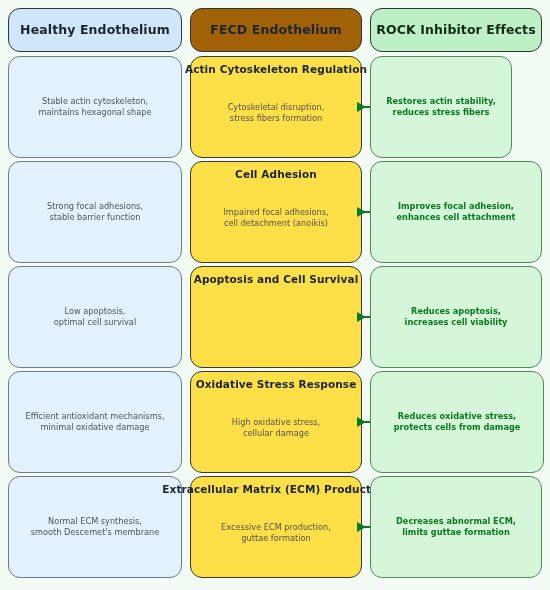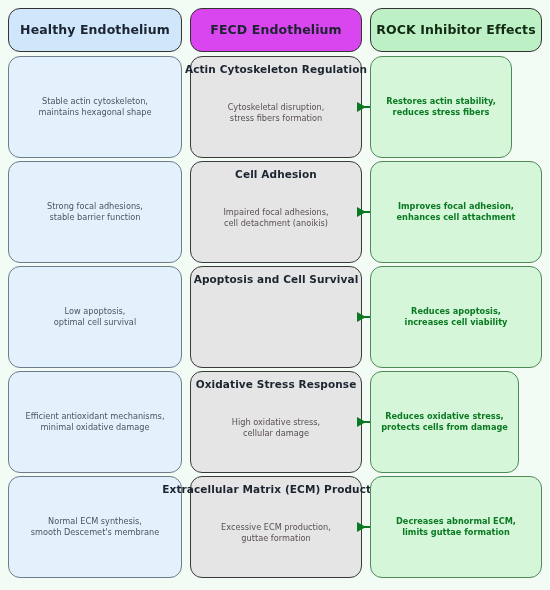--- a/index.html
+++ b/index.html
@@ -34,36 +34,36 @@
   }
 
   
   .col-header {
     height: 44px;
     font-size: 12.5px;
     font-weight: bold;
     letter-spacing: 0.1px;
   }
   .hdr-healthy { background: #cfe6fb; color: #1b2430; }
-  .hdr-fecd    { background: #d946ef; color: #1b2430; }
+  .hdr-fecd    { background: #a16207; color: #1b2430; }
   .hdr-rock    { background: #bdf0c4; color: #102a14; text-align: right; }
 
   
   .cell {
     font-size: 8.2px;
     font-weight: normal;
     padding: 4px 8px;
   }
   .cell-healthy {
     background: #e3f1fd;
     border-color: #6d7c8a;
     color: #4a5560;
   }
   .cell-fecd {
-    background: #e5e5e5;
+    background: #fde047;
     border-color: #3a3a3a;
     color: #5a5050;
   }
   .cell-rock {
     background: #d6f6da;
     border-color: #4e8a58;
     color: #0a7a22;
     font-weight: bold;
   }
 
@@ -168,21 +168,21 @@
     <span class="cell-text" style="white-space: pre-line;">Efficient antioxidant mechanisms,
 minimal oxidative damage</span>
   </div>
   <div class="node cell cell-fecd" style="left:190px; top:371px; width:172px; height:102px;">
     <span class="section-title">Oxidative Stress Response</span>
     <span class="cell-text" style="white-space: pre-line;">High oxidative stress,
 cellular damage</span>
   </div>
   <div class="arrow-tail" style="left:362px; top:421.2px;"></div>
   <div class="arrow" style="left:357px; top:417px;"></div>
-  <div class="node cell cell-rock" style="left:370px; top:371px; width:149px; height:102px;">
+  <div class="node cell cell-rock" style="left:370px; top:371px; width:174px; height:102px;">
     <span class="cell-text" style="white-space: pre-line;">Reduces oxidative stress,
 protects cells from damage</span>
   </div>
 
   <div class="node cell cell-healthy" style="left:8px; top:476px; width:174px; height:102px;">
     <span class="cell-text" style="white-space: pre-line;">Normal ECM synthesis,
 smooth Descemet's membrane</span>
   </div>
   <div class="node cell cell-fecd" style="left:190px; top:476px; width:172px; height:102px;">
     <span class="section-title">Extracellular Matrix (ECM) Production</span>

